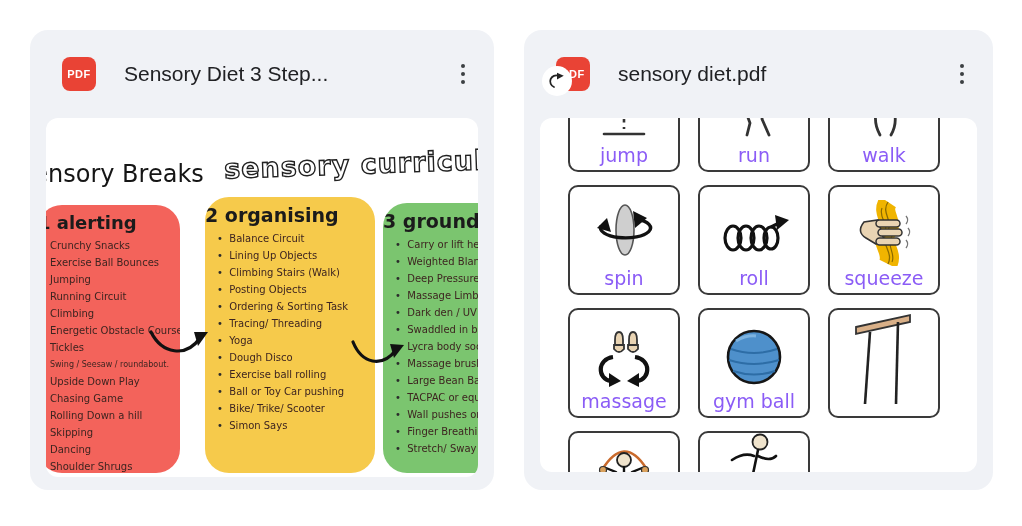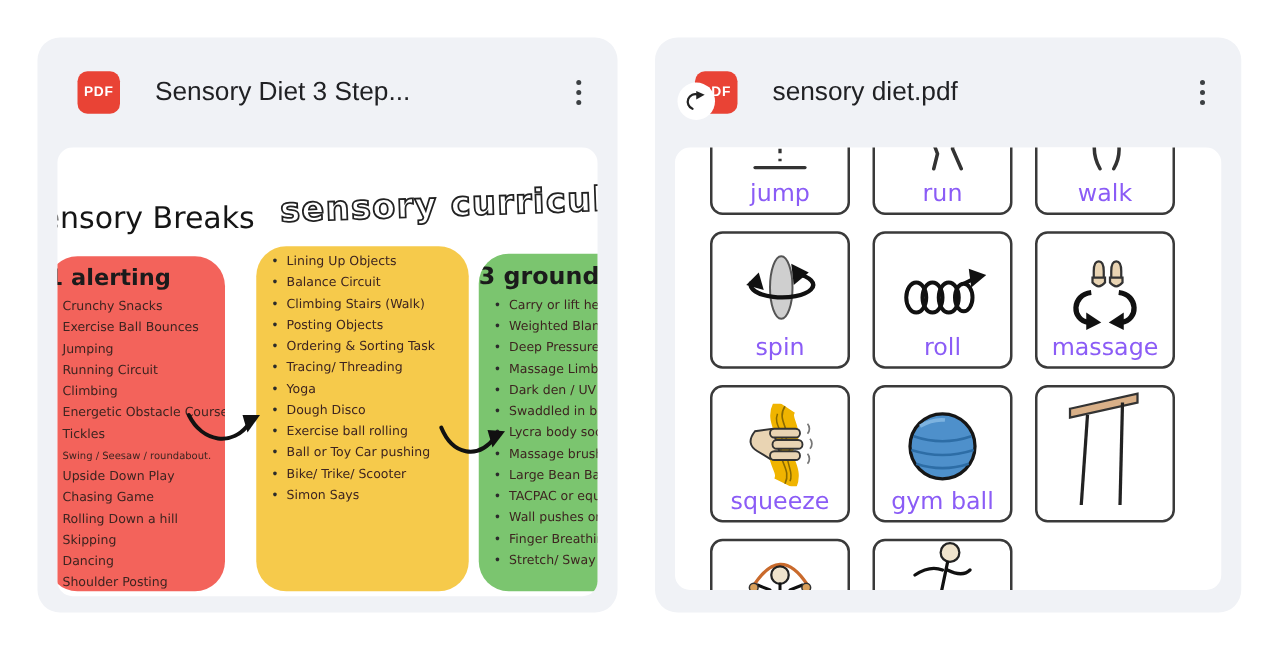--- a/index.html
+++ b/index.html
@@ -93,28 +93,29 @@
             <div class="list-item">Running Circuit</div>
             <div class="list-item">Climbing</div>
             <div class="list-item">Energetic Obstacle Course</div>
             <div class="list-item">Tickles</div>
             <div class="list-item">Swing / Seesaw / roundabout.</div>
             <div class="list-item">Upside Down Play</div>
             <div class="list-item">Chasing Game</div>
             <div class="list-item">Rolling Down a hill</div>
             <div class="list-item">Skipping</div>
             <div class="list-item">Dancing</div>
-            <div class="list-item">Shoulder Posting</div>
+            <div class="list-item">Shoulder Shrugs</div>
           </div>
       </div>
 
       <div class="col col-yellow bulleted">
+        <h3>2 organising</h3>
         <div class="items">
+            <div class="list-item">Balance Circuit</div>
             <div class="list-item">Lining Up Objects</div>
-            <div class="list-item">Balance Circuit</div>
             <div class="list-item">Climbing Stairs (Walk)</div>
             <div class="list-item">Posting Objects</div>
             <div class="list-item">Ordering &amp; Sorting Task</div>
             <div class="list-item">Tracing/ Threading</div>
             <div class="list-item">Yoga</div>
             <div class="list-item">Dough Disco</div>
             <div class="list-item">Exercise ball rolling</div>
             <div class="list-item">Ball or Toy Car pushing</div>
             <div class="list-item">Bike/ Trike/ Scooter</div>
             <div class="list-item">Simon Says</div>
@@ -209,46 +210,46 @@
             <ellipse cx="14" cy="36" rx="8" ry="12" fill="none" stroke="#111" stroke-width="3.2"></ellipse>
             <ellipse cx="27" cy="36" rx="8" ry="12" fill="none" stroke="#111" stroke-width="3.2"></ellipse>
             <ellipse cx="40" cy="36" rx="8" ry="12" fill="none" stroke="#111" stroke-width="3.2"></ellipse>
             <ellipse cx="52" cy="36" rx="7" ry="11" fill="none" stroke="#111" stroke-width="3.2"></ellipse>
             <line x1="52" y1="25" x2="60" y2="21" stroke="#111" stroke-width="3.2"></line>
             <polygon points="56,13 70,18 58,28" fill="#111"></polygon>
           </svg>
           <div class="sym-label">roll</div>
         </div>
         <div class="sym-cell">
+          <svg width="64" height="66" viewBox="0 0 64 66">
+            <path d="M36,2 C28,14 44,22 34,33 C28,44 42,52 36,64" fill="none" stroke="#F0B400" stroke-width="19"></path>
+            <path d="M36,2 C28,14 44,22 34,33 C28,44 42,52 36,64" fill="none" stroke="#8a6a00" stroke-width="1.3"></path>
+            <path d="M30,8 C26,18 38,24 32,33 M40,36 C34,46 44,54 40,62" fill="none" stroke="#8a6a00" stroke-width="1.2"></path>
+            <path d="M12,22 q-8,10 2,16 l10,6 8,-4 -6,-20 z" fill="#E9D4B3" stroke="#333" stroke-width="1.6"></path>
+            <rect x="24" y="20" width="24" height="7" rx="3.5" fill="#E9D4B3" stroke="#333" stroke-width="1.5"></rect>
+            <rect x="26" y="29" width="24" height="7" rx="3.5" fill="#E9D4B3" stroke="#333" stroke-width="1.5"></rect>
+            <rect x="24" y="38" width="24" height="7" rx="3.5" fill="#E9D4B3" stroke="#333" stroke-width="1.5"></rect>
+            <path d="M54,16 a6,6 0 0 1 0,8 M56,28 a6,6 0 0 1 0,8 M54,40 a6,6 0 0 1 0,8" fill="none" stroke="#777" stroke-width="1.4"></path>
+          </svg>
+          <div class="sym-label">squeeze</div>
+        </div>
+
+        <div class="sym-cell">
           <svg width="70" height="62" viewBox="0 0 70 62">
             <path d="M26,22 v-9 q0,-8 4,-8 q4,0 4,8 v9 z" fill="#E9D4B3" stroke="#333" stroke-width="1.8"></path>
             <path d="M25,22 q5,6 10,0 l0,-4 -10,0 z" fill="#E9D4B3" stroke="#333" stroke-width="1.8"></path>
             <path d="M40,22 v-9 q0,-8 4,-8 q4,0 4,8 v9 z" fill="#E9D4B3" stroke="#333" stroke-width="1.8"></path>
             <path d="M39,22 q5,6 10,0 l0,-4 -10,0 z" fill="#E9D4B3" stroke="#333" stroke-width="1.8"></path>
             <path d="M24,30 C8,32 8,52 22,54" fill="none" stroke="#111" stroke-width="4.2"></path>
             <polygon points="20,60 32,54 20,46" fill="#111"></polygon>
             <path d="M46,30 C62,32 62,52 48,54" fill="none" stroke="#111" stroke-width="4.2"></path>
             <polygon points="50,60 38,54 50,46" fill="#111"></polygon>
           </svg>
           <div class="sym-label">massage</div>
         </div>
-
-        <div class="sym-cell">
-          <svg width="64" height="66" viewBox="0 0 64 66">
-            <path d="M36,2 C28,14 44,22 34,33 C28,44 42,52 36,64" fill="none" stroke="#F0B400" stroke-width="19"></path>
-            <path d="M36,2 C28,14 44,22 34,33 C28,44 42,52 36,64" fill="none" stroke="#8a6a00" stroke-width="1.3"></path>
-            <path d="M30,8 C26,18 38,24 32,33 M40,36 C34,46 44,54 40,62" fill="none" stroke="#8a6a00" stroke-width="1.2"></path>
-            <path d="M12,22 q-8,10 2,16 l10,6 8,-4 -6,-20 z" fill="#E9D4B3" stroke="#333" stroke-width="1.6"></path>
-            <rect x="24" y="20" width="24" height="7" rx="3.5" fill="#E9D4B3" stroke="#333" stroke-width="1.5"></rect>
-            <rect x="26" y="29" width="24" height="7" rx="3.5" fill="#E9D4B3" stroke="#333" stroke-width="1.5"></rect>
-            <rect x="24" y="38" width="24" height="7" rx="3.5" fill="#E9D4B3" stroke="#333" stroke-width="1.5"></rect>
-            <path d="M54,16 a6,6 0 0 1 0,8 M56,28 a6,6 0 0 1 0,8 M54,40 a6,6 0 0 1 0,8" fill="none" stroke="#777" stroke-width="1.4"></path>
-          </svg>
-          <div class="sym-label">squeeze</div>
-        </div>
         <div class="sym-cell">
           <svg width="64" height="62" viewBox="0 0 64 62">
             <circle cx="32" cy="30" r="26" fill="#4E90CB" stroke="#161616" stroke-width="2.6"></circle>
             <path d="M9,22 Q32,30 55,22" fill="none" stroke="#2d6da6" stroke-width="2"></path>
             <path d="M7,33 Q32,41 57,33" fill="none" stroke="#2d6da6" stroke-width="2"></path>
             <path d="M11,44 Q32,51 53,44" fill="none" stroke="#2d6da6" stroke-width="2"></path>
             <path d="M14,14 Q24,8 34,9" fill="none" stroke="#7db3e0" stroke-width="3"></path>
           </svg>
           <div class="sym-label">gym ball</div>
         </div>

